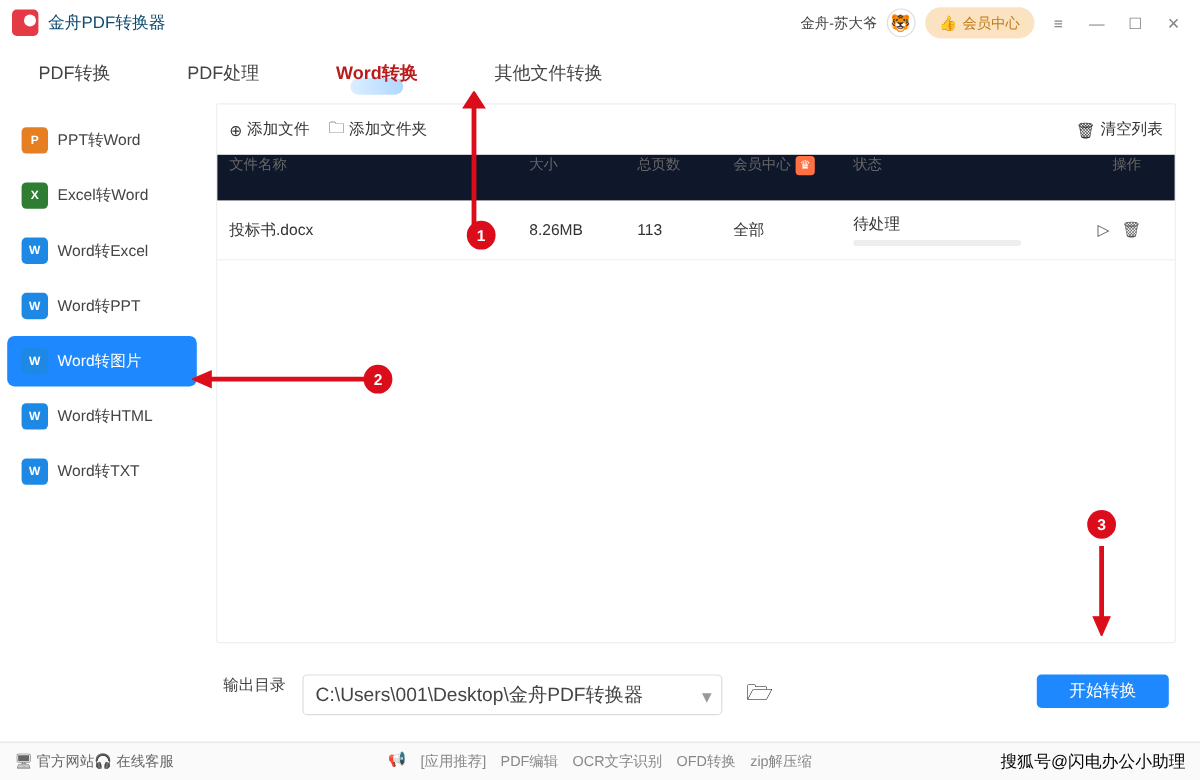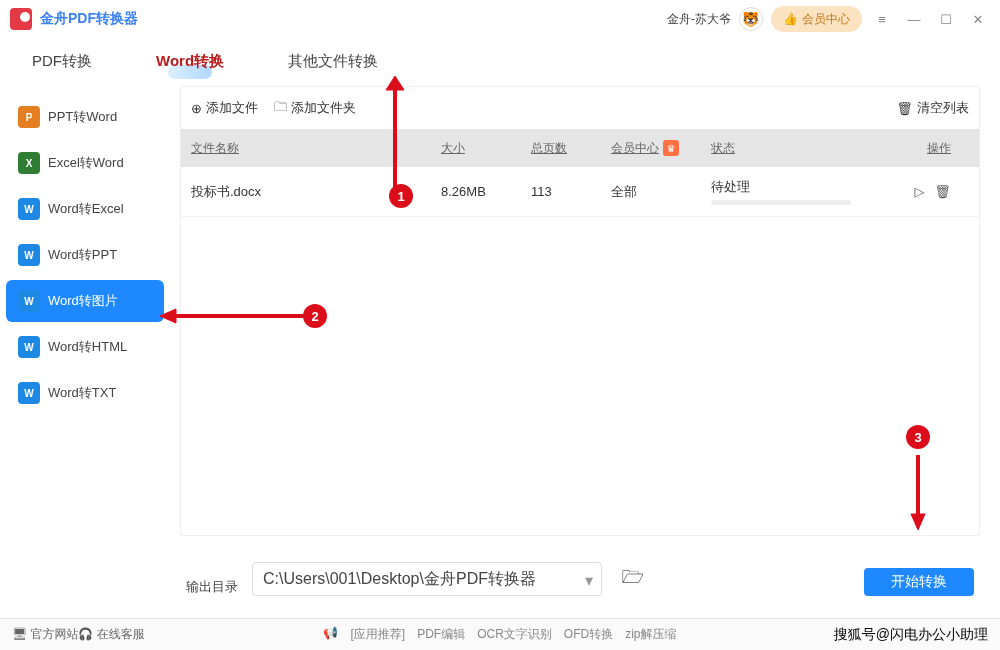--- a/index.html
+++ b/index.html
@@ -1,48 +1,48 @@
 <!DOCTYPE html>
 <html><head>
 <meta charset="utf-8">
 <style>
 * { margin: 0; padding: 0; box-sizing: border-box; font-family: "Microsoft YaHei", sans-serif; }
 body { width: 1000px; height: 650px; background: #fff; position: relative; overflow: hidden; font-size: 13px; color: #333; }
 .titlebar { height: 38px; display: flex; align-items: center; padding: 0 10px; background: #fff; }
 .logo { width: 22px; height: 22px; background: #e63946; border-radius: 4px; margin-right: 8px; position: relative; }
 .logo::after { content: ""; position: absolute; width: 10px; height: 10px; background: #fff; border-radius: 50%; right: 2px; top: 4px; }
-.app-title { font-size: 14px; font-weight: bold; color: #3b82f6; }
+.app-title { font-size: 14px; font-weight: normal; color: #0c4a6e; }
 .titlebar-right { margin-left: auto; display: flex; align-items: center; gap: 8px; }
 .username { font-size: 12px; color: #444; }
 .avatar-tiger { width: 24px; height: 24px; background: #fff; border-radius: 50%; border: 1px solid #ddd; display: flex; align-items: center; justify-content: center; font-size: 14px; }
 .vip-btn { background: #fbe3c2; color: #c17a1a; border: none; border-radius: 14px; height: 26px; padding: 0 12px; font-size: 12px; display: flex; align-items: center; gap: 4px; cursor: pointer; }
 .win-btn { width: 24px; height: 24px; display: flex; align-items: center; justify-content: center; color: #888; cursor: pointer; }
 .top-tabs { height: 48px; display: flex; align-items: center; gap: 0; border-bottom: 1px solid transparent; }
 .top-tab { padding: 0 32px; font-size: 15px; color: #444; height: 100%; display: flex; align-items: center; cursor: pointer; position: relative; }
 .top-tab.active { font-weight: bold; color: #b91c1c; }
 .top-tab.active::after { content: ""; position: absolute; bottom: 6px; left: 50%; transform: translateX(-50%); width: 44px; height: 14px; background: linear-gradient(90deg, #9ad0ff, #1e90ff); border-radius: 7px; opacity: .35; z-index: -1; }
 .main { display: flex; height: 520px; }
 .sidebar { width: 170px; padding: 10px 6px; }
 .side-item { display: flex; align-items: center; gap: 8px; padding: 10px 12px; border-radius: 6px; cursor: pointer; font-size: 13px; color: #444; margin-bottom: 4px; }
 .side-item.active { background: #1e88ff; color: #fff; }
 .side-icon { width: 22px; height: 22px; border-radius: 4px; display: flex; align-items: center; justify-content: center; font-size: 10px; font-weight: bold; color: #fff; }
 .ic-ppt { background: #e67e22; } .ic-excel { background: #2e7d32; } .ic-word { background: #1e88e5; } .ic-img { background: #1e88e5; } .ic-html { background: #1e88e5; } .ic-txt { background: #1e88e5; }
 .content { flex: 1; padding: 0 10px 0 0; display: flex; flex-direction: column; }
 .content-inner { border: 1px solid #eee; border-radius: 2px; margin: 0 10px; flex: 1; display: flex; flex-direction: column; overflow: hidden; }
 .toolbar { display: flex; align-items: center; height: 42px; padding: 0 10px; gap: 16px; font-size: 13px; }
 .tool-btn { display: flex; align-items: center; gap: 4px; cursor: pointer; }
 .toolbar .spacer { margin-left: auto; }
-.table-head { display: flex; background: #e5e5e5; height: 38px; align-items: center; padding: 0 10px; font-size: 12px; color: #666; text-decoration: underline; }
+.table-head { display: flex; background: #0f172a; height: 38px; align-items: flex-start; padding: 0 10px; font-size: 12px; color: #666; }
 .col-name { width: 250px; } .col-size { width: 90px; } .col-pages { width: 80px; } .col-range { width: 100px; } .col-status { width: 170px; } .col-op { width: 70px; text-align: right; }
 .table-row { display: flex; align-items: center; padding: 0 10px; height: 50px; border-bottom: 1px solid #f1f1f1; font-size: 13px; }
 .badge-crown { width: 16px; height: 16px; display: inline-flex; align-items: center; justify-content: center; background: #ff7043; color: #fff; border-radius: 3px; font-size: 10px; margin-left: 4px; }
 .status-bar { margin-top: 4px; width: 140px; height: 5px; background: #eee; border-radius: 3px; }
 .row-op { display: flex; gap: 10px; justify-content: flex-end; }
 .op-icon { cursor: pointer; color: #555; }
-.output-bar { display: flex; align-items: flex-end; padding: 26px 16px 10px; gap: 14px; }
+.output-bar { display: flex; align-items: flex-start; padding: 26px 16px 10px; gap: 14px; }
 .output-label { font-size: 13px; color: #444; }
 .output-path { flex: 0 0 350px; height: 34px; border: 1px solid #ddd; border-radius: 4px; display: flex; align-items: center; padding: 0 10px; color: #444; font-size: 16px; background: #fff; position: relative; }
 .output-path-dd { position: absolute; right: 8px; top: 8px; color: #999; }
 .folder-btn { width: 34px; height: 34px; border: none; display: flex; align-items: center; justify-content: center; background: transparent; cursor: pointer; font-size: 18px; }
 .convert-btn { margin-left: auto; background: #1e88ff; color: #fff; border: none; height: 28px; width: 110px; border-radius: 4px; font-size: 14px; cursor: pointer; }
 .footer { position: absolute; bottom: 0; left: 0; right: 0; height: 32px; border-top: 1px solid #e5e5e5; display: flex; align-items: center; padding: 0 12px; gap: 0; font-size: 12px; color: #666; background: #fafafa; }
 .footer .center-links { position: absolute; left: 50%; transform: translateX(-50%); display: flex; gap: 12px; color: #888; }
 .footer .brand-right { margin-left: auto; font-size: 14px; color: #000000; }
 .annot-arrow { position: absolute; pointer-events: none; }
 .annot-num { position: absolute; width: 24px; height: 24px; background: #dc0d1b; border-radius: 50%; color: #fff; display: flex; align-items: center; justify-content: center; font-size: 13px; font-weight: bold; pointer-events: none; }
@@ -63,20 +63,21 @@
       </button>
     <span class="win-btn">≡</span>
     <span class="win-btn">—</span>
     <span class="win-btn">☐</span>
     <span class="win-btn">✕</span>
   </div>
 </div>
 
 <div class="top-tabs">
   <div class="top-tab">PDF转换</div>
+  <div class="top-tab">PDF处理</div>
   <div class="top-tab active">Word转换</div>
   <div class="top-tab">其他文件转换</div>
 </div>
 
 <div class="main">
   <div class="sidebar">
     <div class="side-item">
         <span class="side-icon ic-ppt">P</span>
         <span>PPT转Word</span>
       </div>

